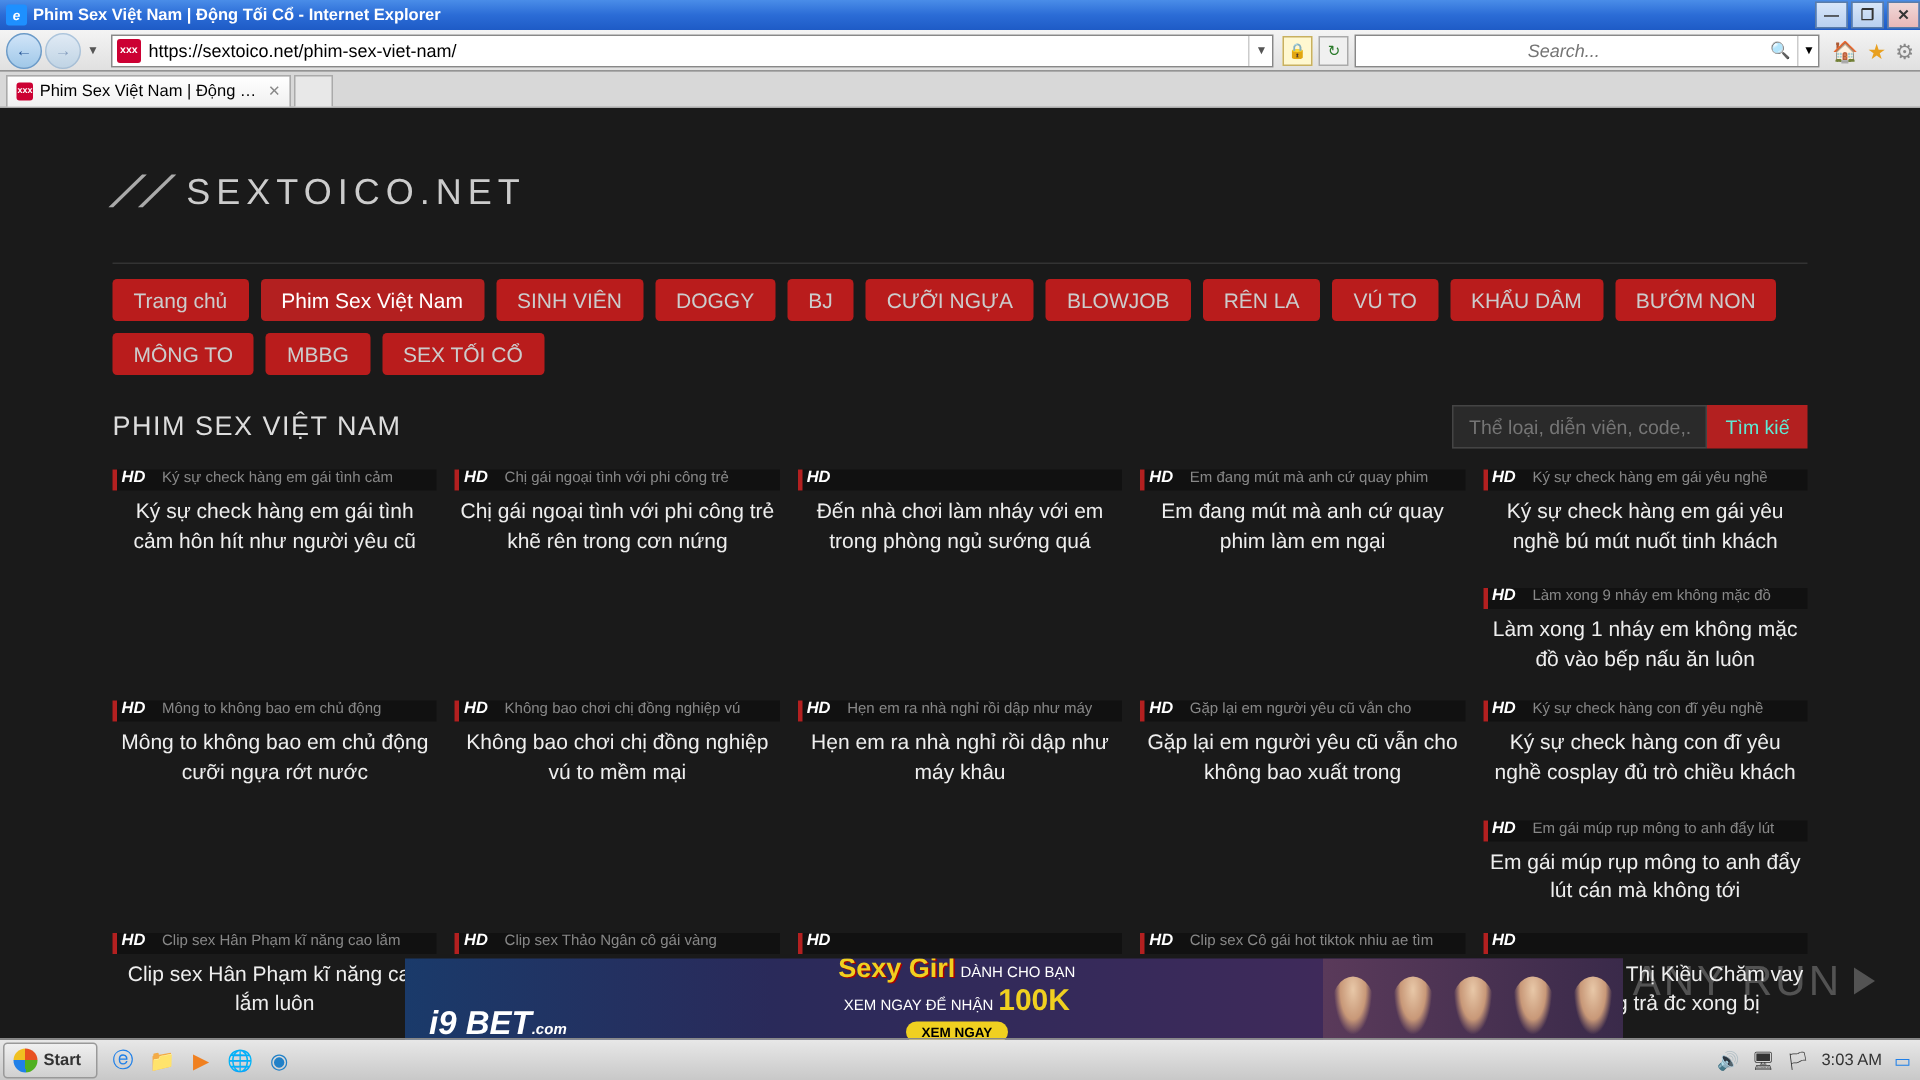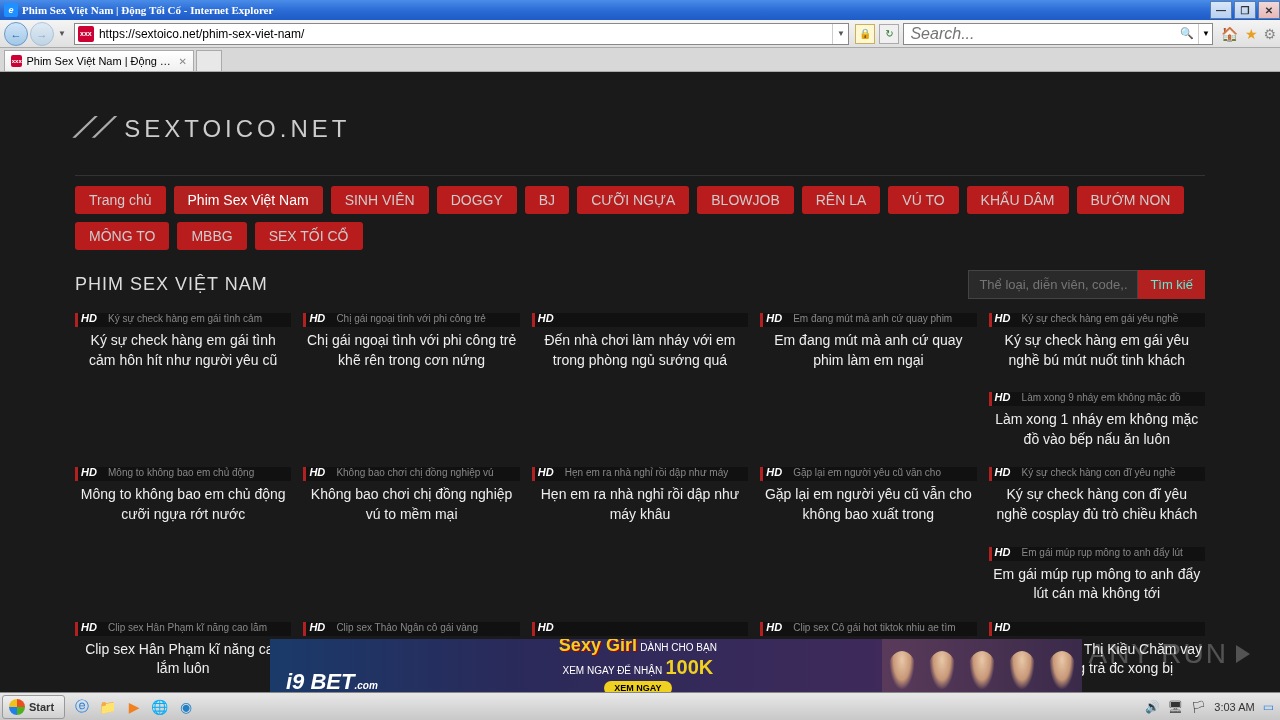--- a/index.html
+++ b/index.html
@@ -1,38 +1,38 @@
 <!DOCTYPE html>
 <html><head>
 <meta charset="utf-8">
 <style>
 * { margin: 0; padding: 0; box-sizing: border-box; }
 body { font-family: "Segoe UI", Tahoma, sans-serif; font-size: 12px; background: #1a1a1a; overflow: hidden; width: 1280px; height: 720px; position: relative; }
 
 
 .titlebar { height: 20px; background: linear-gradient(to bottom, #4a8de8 0%, #2b6cd6 50%, #1e5bc6 100%); display: flex; align-items: center; color: white; font-size: 11px; font-weight: bold; padding-left: 4px; }
 .titlebar .ie-icon { width: 14px; height: 14px; background: #1e90ff; border-radius: 2px; margin-right: 4px; display: flex; align-items: center; justify-content: center; font-size: 9px; font-style: italic; color: #fff; }
-.titlebar .title-text { flex: 1; font-family: Liberation Serif, serif; }
+.titlebar .title-text { flex: 1; }
 .titlebar .win-controls { display: flex; }
 .titlebar .win-btn { width: 22px; height: 18px; background: linear-gradient(to bottom, #d8e6f9, #b8d0f0); border: 1px solid #5a7ca8; margin-left: 2px; display: flex; align-items: center; justify-content: center; font-size: 10px; color: #333; cursor: pointer; }
 .titlebar .win-btn.close { background: linear-gradient(to bottom, #f0d8d8, #e8b8b8); }
 
 
 .navbar { height: 28px; background: linear-gradient(to bottom, #f4f4f4, #e0e0e0); border-bottom: 1px solid #aaa; display: flex; align-items: center; padding: 0 4px; gap: 2px; }
 .nav-btn { width: 24px; height: 24px; border-radius: 50%; background: linear-gradient(to bottom, #d0e4f8, #a0c8e8); border: 1px solid #6a9ac8; display: flex; align-items: center; justify-content: center; font-size: 11px; color: #2a5a9a; cursor: pointer; }
 .nav-btn.fwd { opacity: 0.5; }
 .nav-dropdown { font-size: 8px; color: #555; padding: 0 2px; }
 .addr-wrap { flex: 1; display: flex; align-items: center; background: white; border: 1px solid #888; height: 22px; margin: 0 4px; }
 .addr-icon { width: 16px; height: 16px; margin: 0 3px; background: #cc0033; border-radius: 2px; display: flex; align-items: center; justify-content: center; color: white; font-size: 7px; font-weight: bold; }
 .addr-input { flex: 1; border: none; outline: none; font-size: 12px; padding: 0 2px; }
 .addr-drop { width: 16px; text-align: center; font-size: 8px; color: #555; border-left: 1px solid #ccc; height: 100%; display: flex; align-items: center; justify-content: center; }
 .lock-box { width: 20px; height: 20px; background: #fff8d0; border: 1px solid #c8b060; display: flex; align-items: center; justify-content: center; font-size: 10px; }
 .refresh-btn { width: 20px; height: 20px; border: 1px solid #aaa; background: #f0f0f0; display: flex; align-items: center; justify-content: center; font-size: 10px; color: #2a7a2a; margin: 0 2px; cursor: pointer; }
 .search-wrap { width: 310px; display: flex; align-items: center; background: white; border: 1px solid #888; height: 22px; }
-.search-input { flex: 1; border: none; outline: none; font-size: 16px; padding: 0 6px; color: #000000; font-style: italic; }
+.search-input { flex: 1; border: none; outline: none; font-size: 12px; padding: 0 6px; color: #000000; font-style: italic; text-align: center; }
 .search-go { width: 18px; font-size: 11px; color: #555; }
 .search-drop { width: 14px; font-size: 8px; border-left: 1px solid #ccc; height: 100%; display: flex; align-items: center; justify-content: center; }
 .toolbar-icons { display: flex; gap: 6px; margin-left: 6px; align-items: center; }
 .tb-icon { font-size: 14px; cursor: pointer; }
 
 
 .tabbar { height: 24px; background: #d8d8d8; border-bottom: 1px solid #aaa; display: flex; align-items: flex-end; padding-left: 4px; }
 .tab { height: 21px; background: linear-gradient(to bottom, #fff, #f0f0f0); border: 1px solid #aaa; border-bottom: none; display: flex; align-items: center; padding: 0 6px; font-size: 11px; gap: 4px; max-width: 190px; }
 .tab .tab-icon { width: 12px; height: 12px; background: #cc0033; border-radius: 2px; display: flex; align-items: center; justify-content: center; color: white; font-size: 6px; font-weight: bold; }
 .tab .tab-text { white-space: nowrap; overflow: hidden; text-overflow: ellipsis; }

